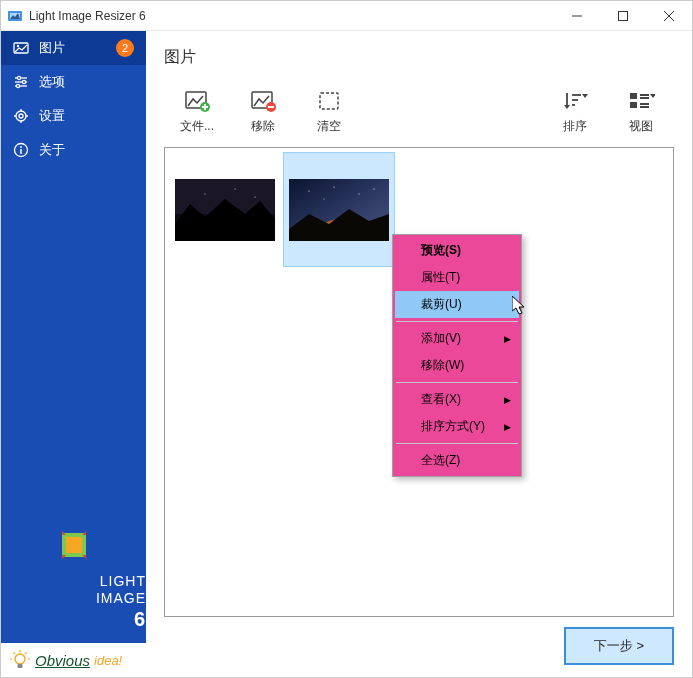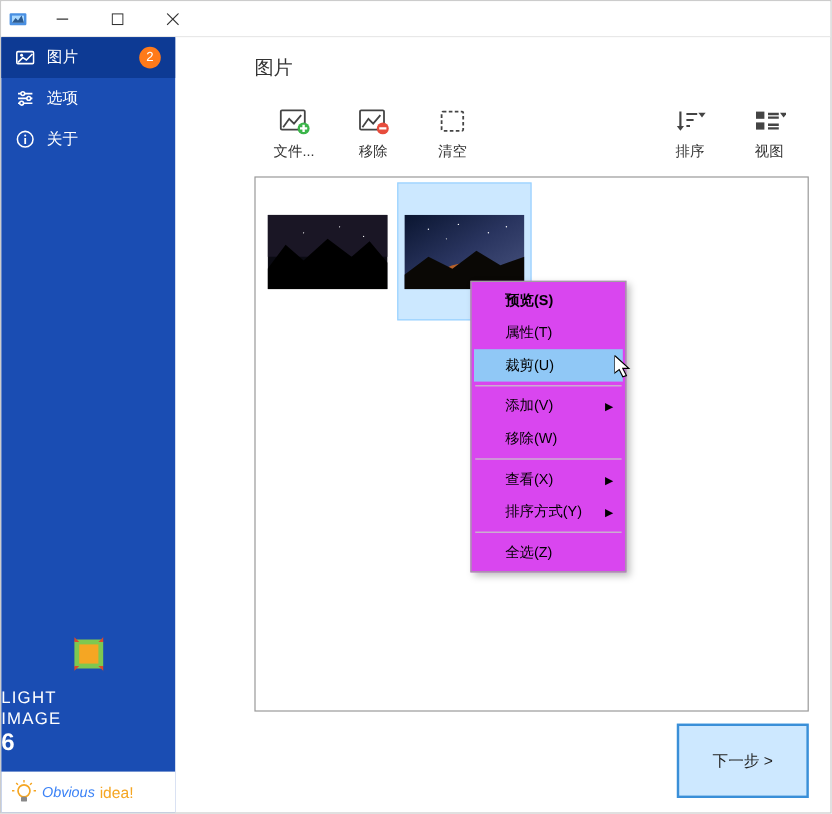--- a/index.html
+++ b/index.html
@@ -3,75 +3,76 @@
 <meta charset="utf-8">
 <style>
 * { box-sizing: border-box; margin: 0; padding: 0; font-family: "Microsoft YaHei", "Segoe UI", sans-serif; }
 body { width: 693px; height: 678px; background: #fff; overflow: hidden; border: 1px solid #ccc; }
 
 .titlebar { height: 30px; display: flex; align-items: center; padding-left: 6px; background: #fff; border-bottom: 1px solid #e8e8e8; }
 .titlebar .app-icon { width: 16px; height: 16px; margin-right: 6px; }
 .titlebar .title { font-size: 12px; color: #333; flex: 1; }
 .titlebar .win-btn { width: 46px; height: 30px; display: flex; align-items: center; justify-content: center; color: #333; font-size: 10px; }
 
-.body { display: flex; height: calc(100% - 30px); gap: 48px; }
+.body { display: flex; height: calc(100% - 30px); }
 
 .sidebar { width: 145px; background: linear-gradient(to bottom, #1a4db3, #1a4db3); display: flex; flex-direction: column; color: #fff; }
 .sidebar-item { display: flex; align-items: center; padding: 8px 12px; font-size: 13px; cursor: default; gap: 10px; }
 .sidebar-item.active { background: #0d3a94; }
 .sidebar-item .icon { width: 16px; height: 16px; display: inline-flex; align-items: center; justify-content: center; }
 .sidebar-item .badge { margin-left: auto; background: #ff7a1a; color: #fff; border-radius: 50%; width: 18px; height: 18px; font-size: 11px; display: flex; align-items: center; justify-content: center; }
 .sidebar-spacer { flex: 1; }
-.sidebar-logo { padding: 0 0 12px 0; text-align: left; }
+.sidebar-logo { padding: 0 0 12px 0; text-align: right; }
 .sidebar-logo .logo-icon { width: 40px; height: 40px; margin: 0 auto 8px; }
 .sidebar-logo .logo-text { font-size: 14px; letter-spacing: 1px; line-height: 1.2; font-weight: 300; }
 .sidebar-logo .logo-text strong { font-size: 20px; font-weight: 600; }
 .sidebar-footer { background: #fff; padding: 6px 8px; display: flex; align-items: center; gap: 4px; }
 .sidebar-footer .bulb { color: #f5a623; font-size: 18px; }
-.sidebar-footer .brand1 { color: #3b82f6; font-size: 12px; font-style: italic; }
-.sidebar-footer .brand2 { color: #f5a623; font-size: 13px; }
+.sidebar-footer .brand1 { color: #14532d; font-size: 15px; font-style: italic; text-decoration: underline; }
+.sidebar-footer .brand2 { color: #f5a623; font-size: 13px; font-style: italic; }
 
 .main { flex: 1; display: flex; flex-direction: column; padding: 16px 18px 12px 18px; position: relative; }
 .page-title { font-size: 16px; color: #333; margin-bottom: 20px; }
 .toolbar { display: flex; gap: 0; margin-bottom: 10px; }
 .tool-btn { display: flex; flex-direction: column; align-items: center; width: 66px; font-size: 12px; color: #333; cursor: default; padding: 2px 0; }
 .tool-btn .ticon { width: 28px; height: 22px; display: flex; align-items: center; justify-content: center; margin-bottom: 6px; }
 .toolbar-spacer { flex: 1; }
 
 .content { flex: 1; border: 1px solid #999; background: #fff; position: relative; padding: 4px; overflow: hidden; }
 .thumbs { display: flex; gap: 2px; flex-wrap: wrap; }
 .thumb { width: 112px; height: 115px; padding: 6px; display: flex; align-items: center; justify-content: center; }
 .thumb.selected { background: #cce8ff; border: 1px solid #99d1ff; }
 .thumb-img { width: 100px; height: 62px; }
 
-.context-menu { position: absolute; left: 392px; top: 234px; width: 130px; background: #d946ef; border: 1px solid #a0a0a0; box-shadow: 3px 3px 6px rgba(0,0,0,0.25); font-size: 12px; padding: 2px; }
+.context-menu { position: absolute; left: 392px; top: 234px; width: 130px; background: #ec4899; border: 1px solid #a0a0a0; box-shadow: 3px 3px 6px rgba(0,0,0,0.25); font-size: 12px; padding: 2px; }
 .context-menu .mi { padding: 5px 20px 5px 26px; display: flex; align-items: center; position: relative; }
 .context-menu .mi.bold { font-weight: 600; }
 .context-menu .mi.hover { background: #90c8f6; }
 .context-menu .mi .arrow { position: absolute; right: 8px; font-size: 9px; }
 .context-menu .sep { height: 1px; background: #c8c8c8; margin: 3px 1px; }
 
 .cursor { position: absolute; left: 512px; top: 296px; pointer-events: none; }
 
 .footer { display: flex; justify-content: flex-end; margin-top: 10px; }
-.next-btn { background: #cde8ff; border: 2px solid #3a8fd8; padding: 20px 28px; font-size: 13px; color: #222; }
+.next-btn { background: #cde8ff; border: 2px solid #3a8fd8; padding: 8px 28px; font-size: 13px; color: #222; }
 
 svg { display: block; }
 </style>
 </head>
 <body>
 
 <div class="titlebar">
   <span class="app-icon">
     <svg width="16" height="16" viewBox="0 0 16 16">
         <rect x="1" y="3" width="14" height="10" fill="#4a90e2" rx="1"></rect>
         <rect x="3" y="5" width="10" height="6" fill="#a8d8ff"></rect>
         <polygon points="3,11 6,7 8,9 11,5 13,11" fill="#2c5a8f"></polygon>
       </svg>
   </span>
+  <span class="title">Light Image Resizer 6</span>
   <div class="win-btn">
       <svg width="10" height="10">
         <line x1="0" y1="5" x2="10" y2="5" stroke="#333" stroke-width="1"></line>
       </svg>
     </div>
   <div class="win-btn">
       <svg width="10" height="10">
         <rect x="0.5" y="0.5" width="9" height="9" fill="none" stroke="#333" stroke-width="1"></rect>
       </svg>
     </div>
@@ -101,20 +102,33 @@
           <svg width="16" height="16" viewBox="0 0 16 16" stroke="#fff" stroke-width="1.3">
             <line x1="2" y1="4" x2="14" y2="4"></line>
             <line x1="2" y1="8" x2="14" y2="8"></line>
             <line x1="2" y1="12" x2="14" y2="12"></line>
             <circle cx="6" cy="4" r="1.6" fill="#1a4db3"></circle>
             <circle cx="11" cy="8" r="1.6" fill="#1a4db3"></circle>
             <circle cx="5" cy="12" r="1.6" fill="#1a4db3"></circle>
           </svg>
         </span>
       <span>选项</span>
+    </div>
+    <div class="sidebar-item">
+      <span class="icon">
+          <svg width="16" height="16" viewBox="0 0 16 16">
+            <circle cx="8" cy="8" r="5" fill="none" stroke="#fff" stroke-width="1.3"></circle>
+            <circle cx="8" cy="8" r="2" fill="none" stroke="#fff" stroke-width="1.3"></circle>
+            <line x1="8" y1="1" x2="8" y2="3" stroke="#fff" stroke-width="1.3"></line>
+            <line x1="8" y1="13" x2="8" y2="15" stroke="#fff" stroke-width="1.3"></line>
+            <line x1="1" y1="8" x2="3" y2="8" stroke="#fff" stroke-width="1.3"></line>
+            <line x1="13" y1="8" x2="15" y2="8" stroke="#fff" stroke-width="1.3"></line>
+          </svg>
+        </span>
+      <span>设置</span>
     </div>
     <div class="sidebar-item">
       <span class="icon">
           <svg width="16" height="16" viewBox="0 0 16 16">
             <circle cx="8" cy="8" r="6.5" fill="none" stroke="#fff" stroke-width="1.3"></circle>
             <circle cx="8" cy="5" r="0.9" fill="#fff"></circle>
             <line x1="8" y1="7" x2="8" y2="12" stroke="#fff" stroke-width="1.5"></line>
           </svg>
         </span>
       <span>关于</span>

